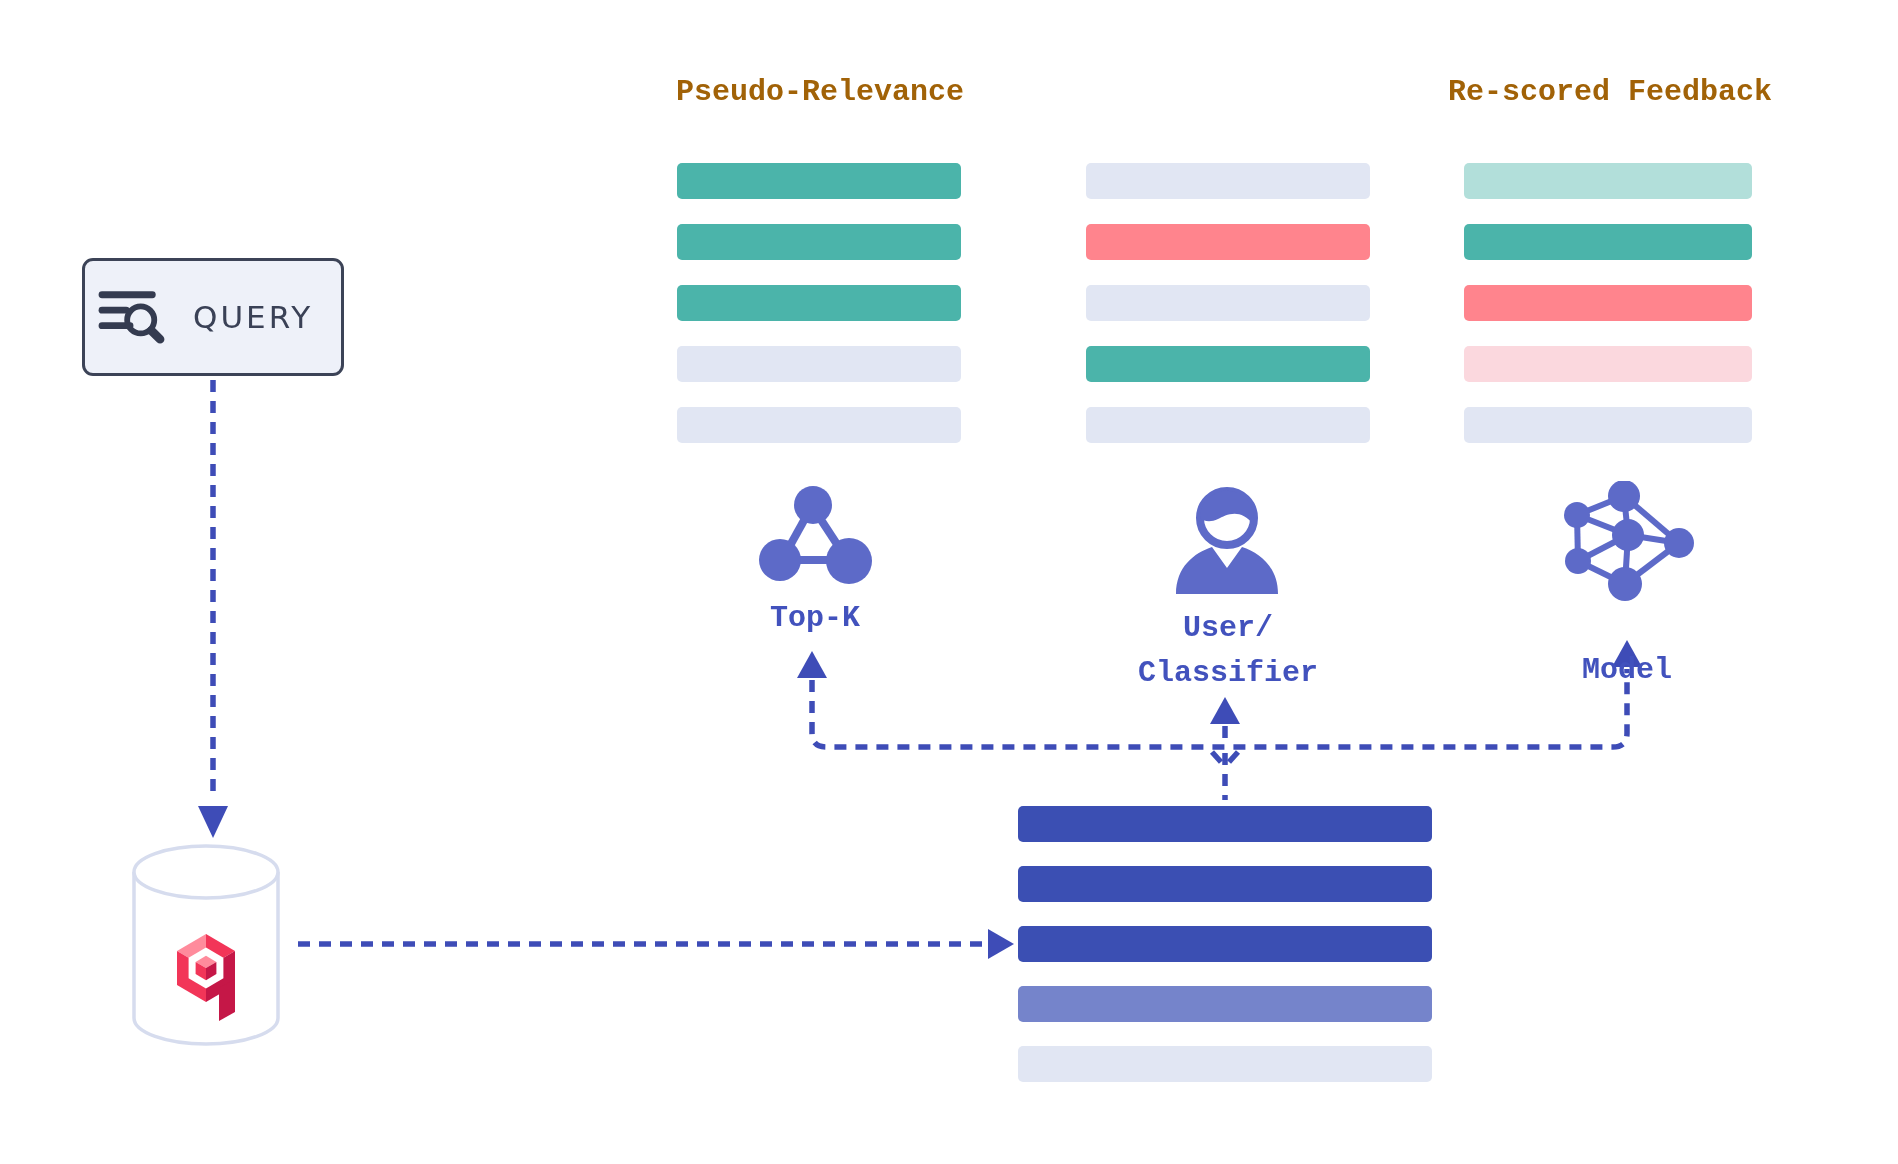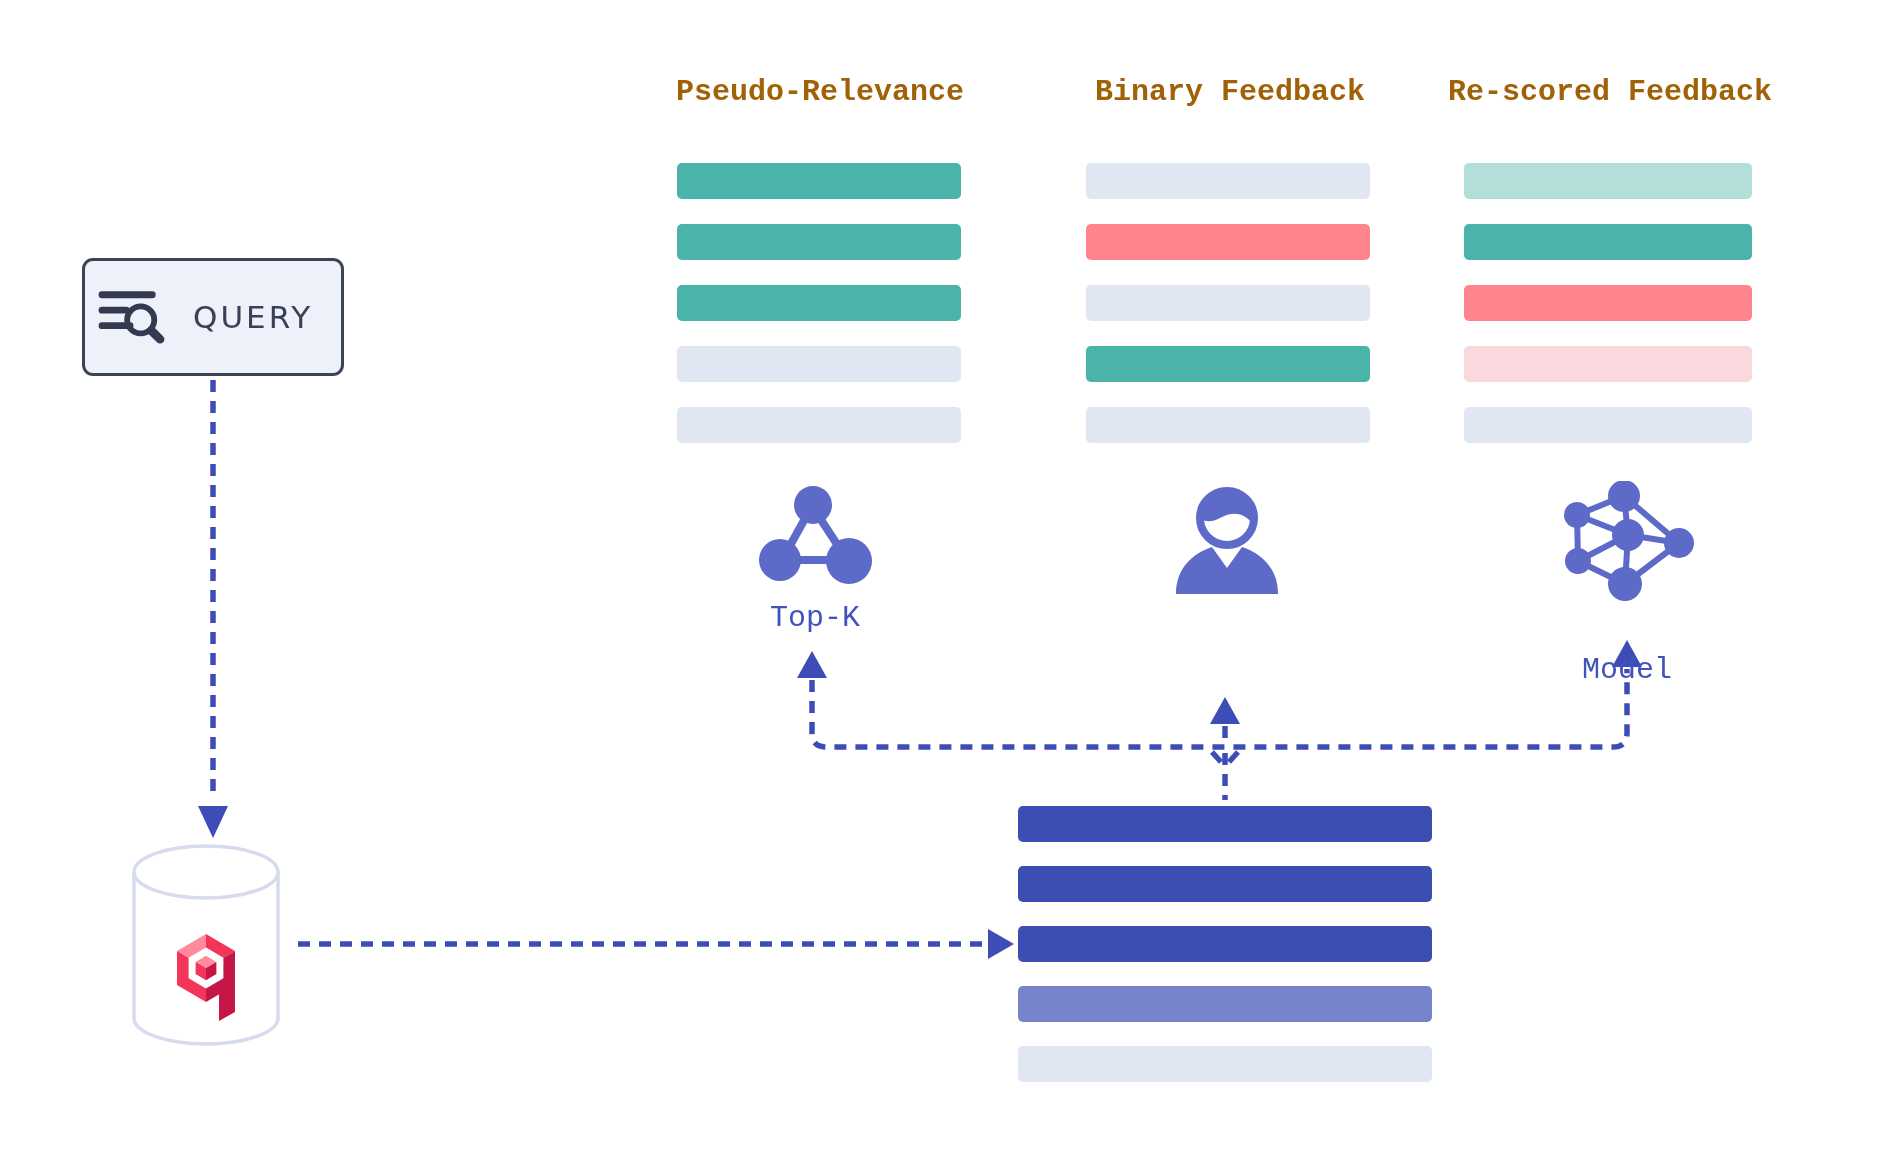--- a/index.html
+++ b/index.html
@@ -38,21 +38,21 @@
 
   
   .node-icon{position:absolute;}
   #icon-0{left:755px;top:486px;}
   #icon-1{left:1170px;top:484px;}
   #icon-2{left:1560px;top:481px;}
 
   
   .caption{position:absolute;text-align:center;
            font-family:"Liberation Mono","DejaVu Sans Mono",monospace;
-           font-size:30px;font-weight:400;color:#4252bd;white-space:nowrap;}
+           font-size:30px;font-weight:700;color:#4252bd;white-space:nowrap;}
   #cap-0{left:715px;width:200px;top:601px;line-height:34px;}
   #cap-1{left:1103px;width:250px;top:606px;line-height:45px;}
   #cap-2{left:1527px;width:200px;top:611px;line-height:34px;margin-top:42px;}
 
   
   .cylinder{position:absolute;left:130px;top:842px;}
 </style>
 </head>
 <body>
 
@@ -86,21 +86,20 @@
         <path d="M5,24 H30" stroke-width="7"></path>
         <path d="M5,40 H34" stroke-width="7"></path>
         <circle cx="45" cy="34" r="14" stroke-width="6"></circle>
         <path d="M56,45 L65,54" stroke-width="9"></path>
       </g>
     </svg>
     <span class="query-label">QUERY</span>
   </div>
 
   <div class="col-header" id="hdr-0">Pseudo-Relevance</div>
-  <div class="col-header" id="hdr-1">Binary Feedback</div>
   <div class="col-header" id="hdr-2">Re-scored Feedback</div>
 
   <div class="bar-col" id="col-0">
       <div class="bar" style="background: rgb(75, 180, 170);"></div>
       <div class="bar" style="background: rgb(75, 180, 170);"></div>
       <div class="bar" style="background: rgb(75, 180, 170);"></div>
       <div class="bar" style="background: rgb(225, 230, 243);"></div>
       <div class="bar" style="background: rgb(225, 230, 243);"></div>
     </div>
   <div class="bar-col" id="col-1">
@@ -156,20 +155,24 @@
       <circle cx="68" cy="54" r="16"></circle>
       <circle cx="119" cy="62" r="15"></circle>
       <circle cx="18" cy="80" r="13"></circle>
       <circle cx="65" cy="103" r="17"></circle>
     </g>
   </svg>
 
   <div class="caption" id="cap-0">
     <div>Top-K</div>
   </div>
+  <div class="caption" id="cap-1">
+    <div>User/</div>
+    <div>Classifier</div>
+  </div>
   <div class="caption" id="cap-2">
     <div>Model</div>
   </div>
 
   <svg class="cylinder" width="156" height="214" viewBox="0 0 156 214">
     <path d="M4,30 L4,176 A72,26 0 0 0 148,176 L148,30" fill="#ffffff" stroke="#d6dcee" stroke-width="3.5"></path>
     <ellipse cx="76" cy="30" rx="72" ry="26" fill="#ffffff" stroke="#d6dcee" stroke-width="3.5"></ellipse>
     <g transform="translate(76,126)">
       <polygon points="0,-34 -29,-17 0,0" fill="#ff8b9c"></polygon>
       <polygon points="0,-34 29,-17 0,0" fill="#f23558"></polygon>

